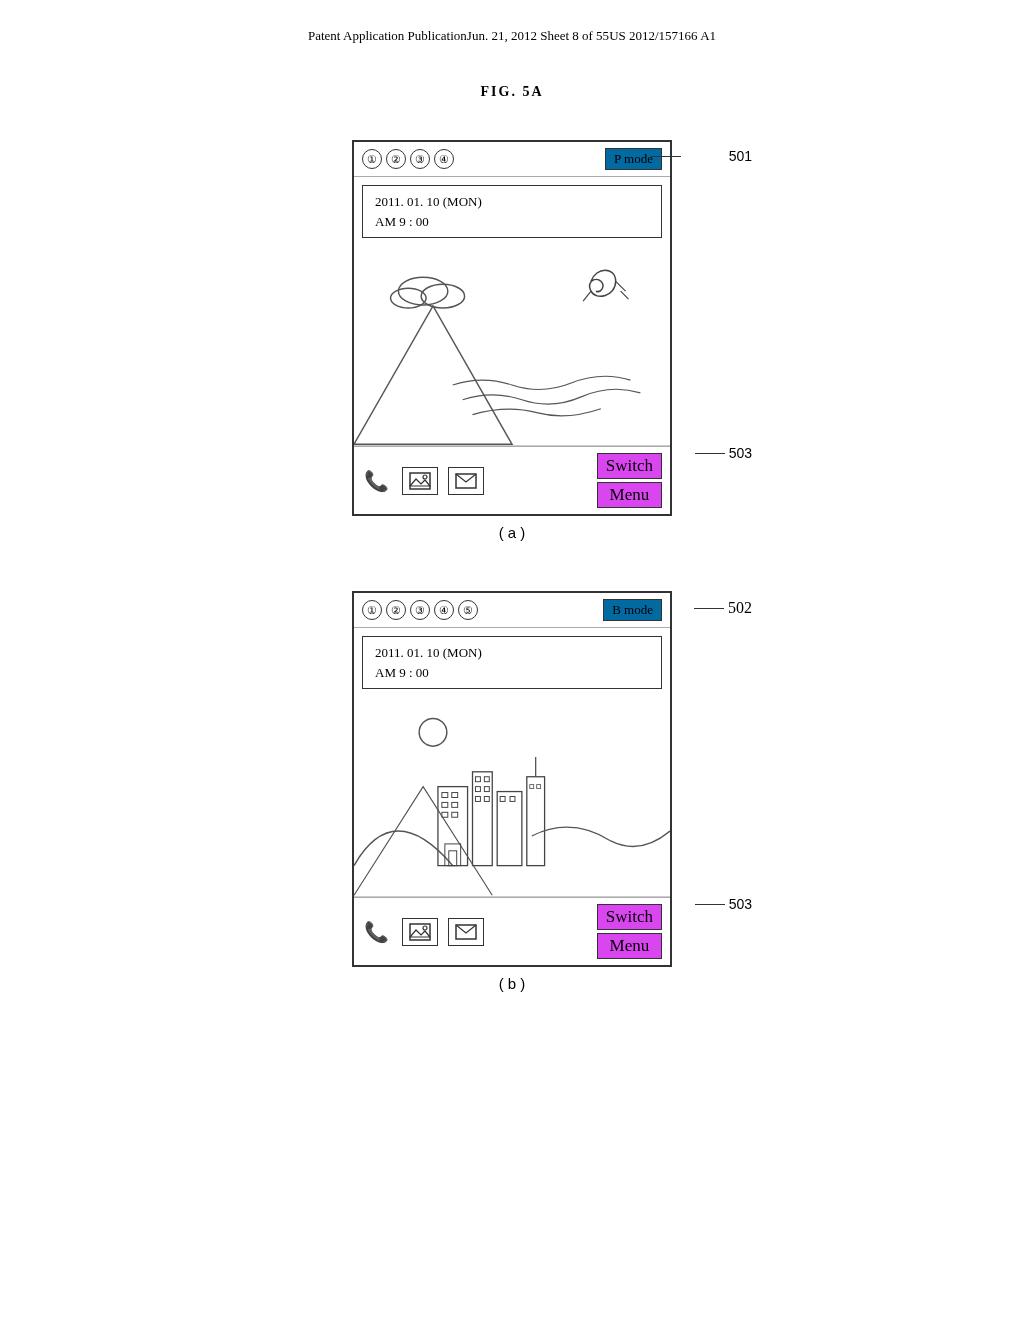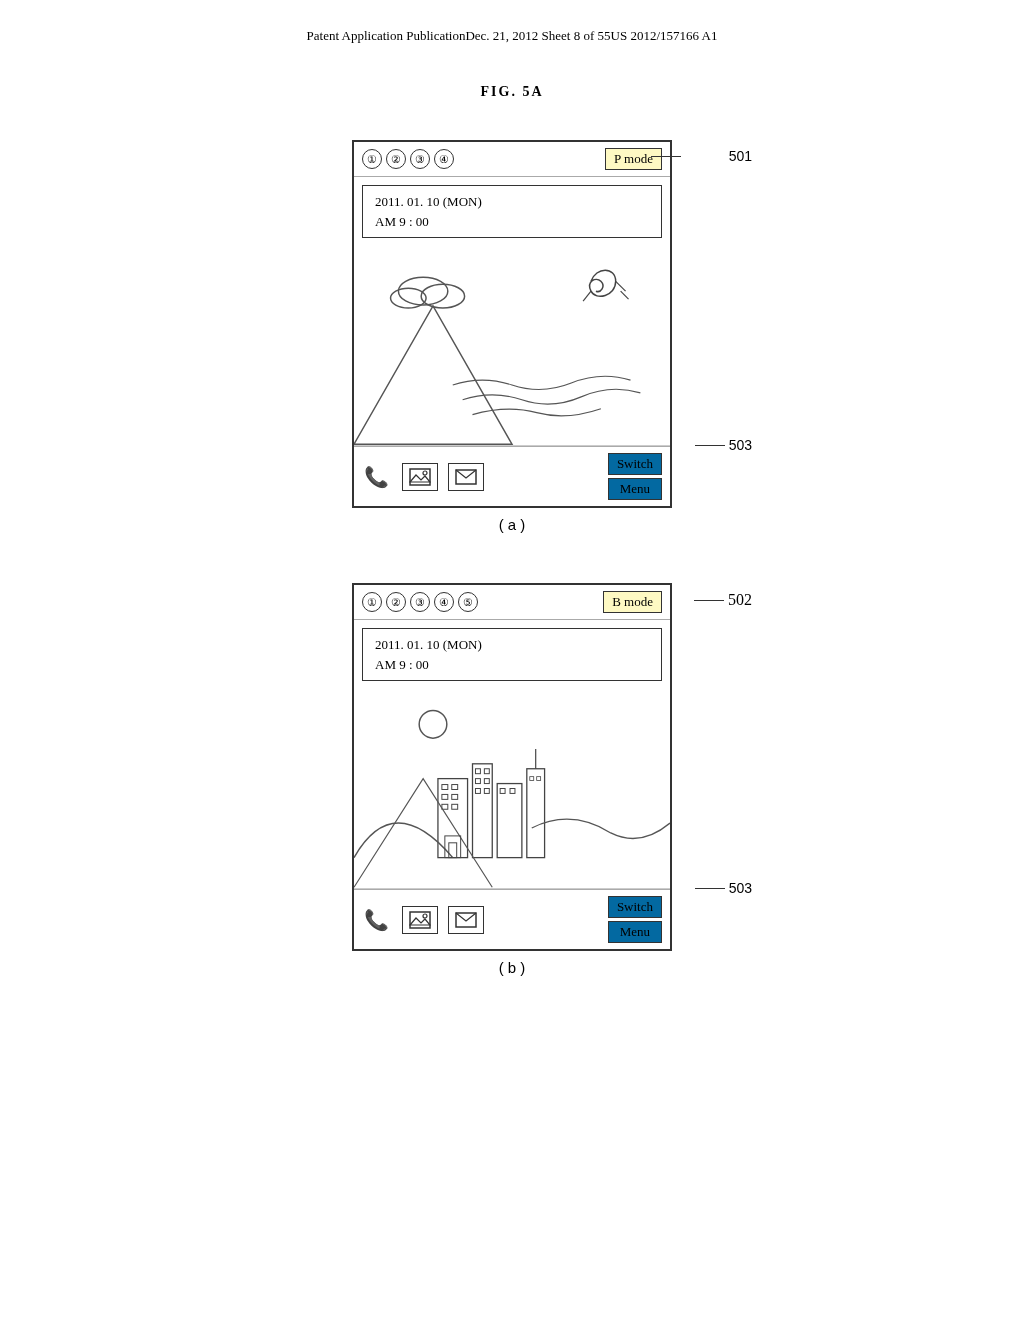--- a/index.html
+++ b/index.html
@@ -77,21 +77,21 @@
       display: flex;
       align-items: center;
       justify-content: center;
       font-size: 11px;
     }
 
     .mode-box {
       border: 1.5px solid #333;
       padding: 2px 8px;
       font-size: 13px;
-      background: #fef9c3;
+      background: #0369a1;
     }
 
     
     .datetime-box {
       border: 1.5px solid #333;
       margin: 8px;
       padding: 6px 12px;
       font-size: 13px;
       line-height: 1.5;
     }
@@ -140,23 +140,23 @@
 
     .switch-menu {
       display: flex;
       flex-direction: column;
       gap: 3px;
     }
 
     .switch-box, .menu-box {
       border: 1.5px solid #333;
       padding: 2px 8px;
-      font-size: 13px;
+      font-size: 17px;
       text-align: center;
-      background: #0369a1;
+      background: #d946ef;
       min-width: 52px;
     }
 
     
     .diagram-label {
       font-size: 15px;
       text-align: center;
       margin-top: 8px;
       font-family: Arial, sans-serif;
     }
@@ -165,21 +165,21 @@
     .scene-svg {
       width: 100%;
       height: 100%;
     }
   </style>
 </head>
 <body>
 
 <div class="patent-header">
   <span>Patent Application Publication</span>
-  <span>Dec. 21, 2012   Sheet 8 of 55</span>
+  <span>Jun. 21, 2012   Sheet 8 of 55</span>
   <span>US 2012/157166 A1</span>
 </div>
 
 <div class="fig-title">FIG. 5A</div>
 
 <div class="content-area">
 
   <div style="position:relative; display:flex; flex-direction:column; align-items:center;">
     <div class="phone-container">
 

